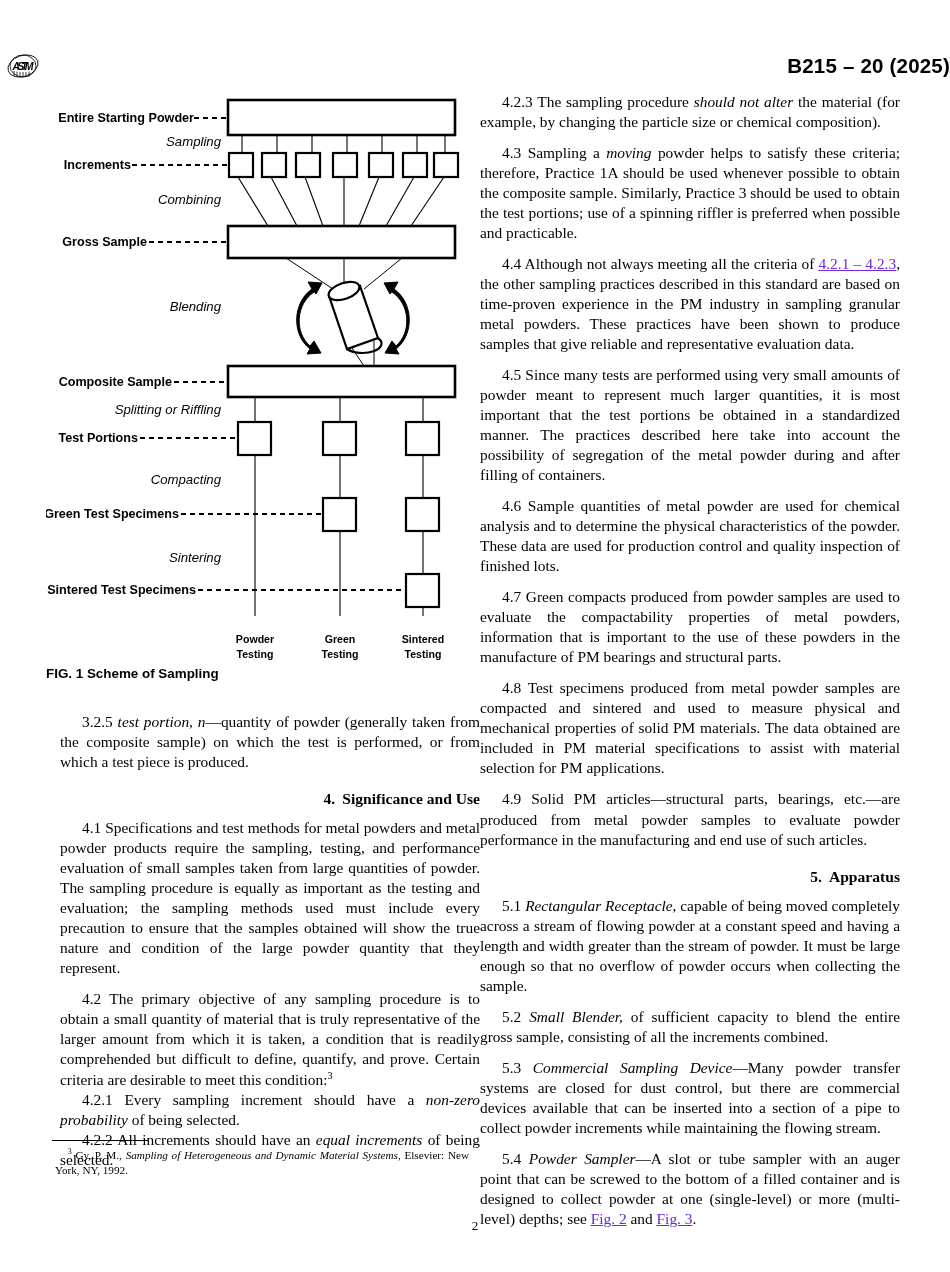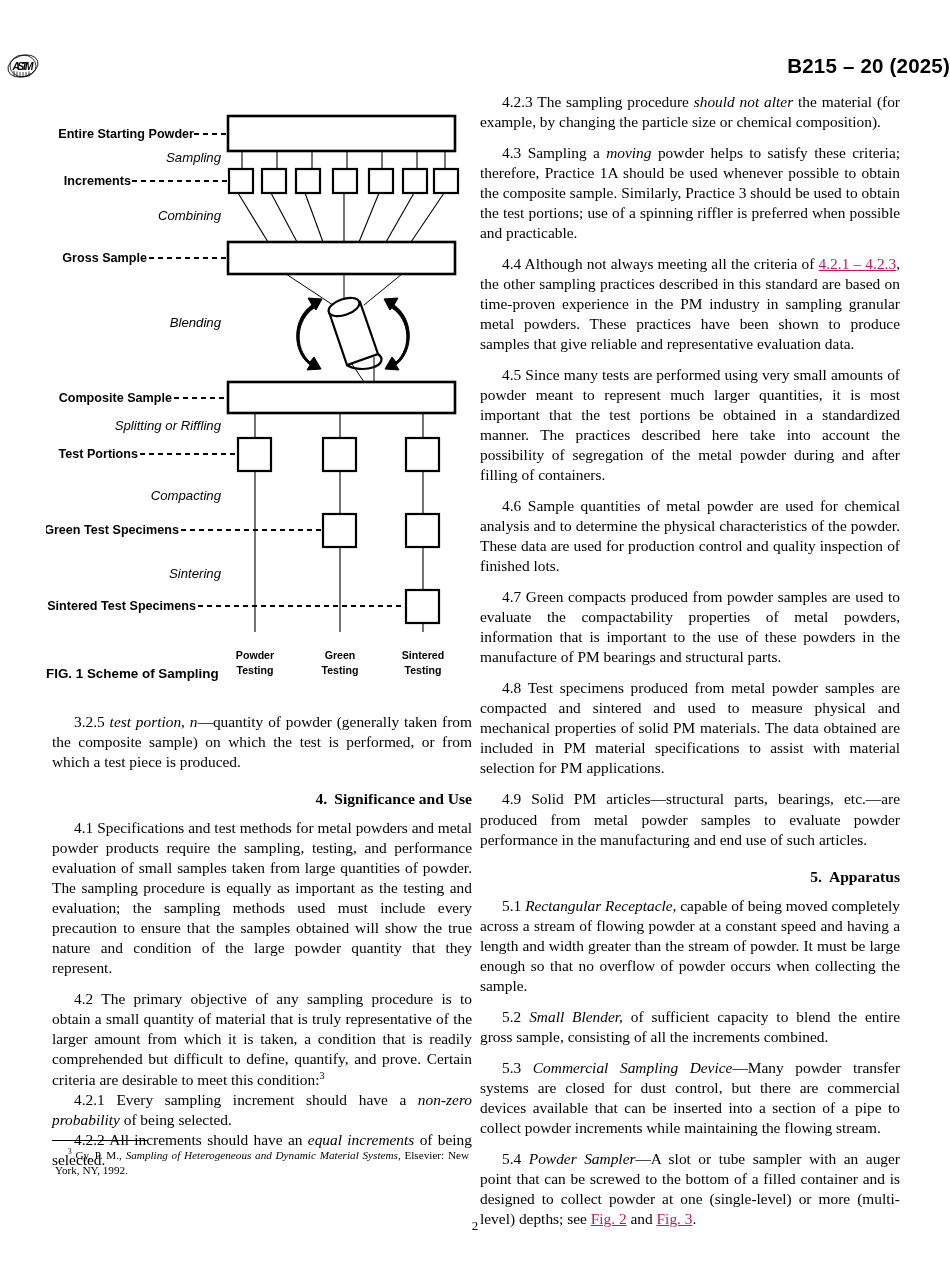--- a/index.html
+++ b/index.html
@@ -43,21 +43,21 @@
 
   
   .col {
     position: absolute;
     top: 92px;
     width: 420px;
     text-align: justify;
     font-size: 15.4px;
     line-height: 1.30;
   }
-  .col-left  { left: 52px; }
+  .col-left  { left: 60px; }
   .col-right { left: 480px; }
 
   p.para {
     margin: 0;
     text-indent: 22px;
     text-align: justify;
     text-justify: inter-word;
   }
   p.para.spaced { margin-top: 11px; }
   p.para.tight  { margin-top: 0; }
@@ -65,21 +65,21 @@
   h2.section-head {
     margin: 17px 0 9px 0;
     font-size: 15.6px;
     font-weight: bold;
     text-indent: 0;
     text-align: right;
   }
   h2.section-head .num { margin-right: 7px; }
 
   i, .ital { font-style: italic; }
-  .xref { color: #be185d; }
+  .xref { color: #6d28d9; }
   sup { font-size: 0.66em; vertical-align: super; line-height: 0; }
 
   
   .footnote-wrap {
     position: absolute;
     left: 52px;
     top: 1140px;
     width: 420px;
   }
   .footnote-rule {
@@ -103,21 +103,21 @@
     left: 0;
     width: 950px;
     text-align: center;
     font-size: 13px;
   }
 
   
   .figure-block {
     position: absolute;
     left: 46px;
-    top: 112px;
+    top: 96px;
     width: 430px;
     height: 590px;
     text-decoration: underline;
   }
   .figure-svg { display: block; }
   .figure-caption {
     position: absolute;
     left: 46px;
     top: 666px;
     width: 430px;

